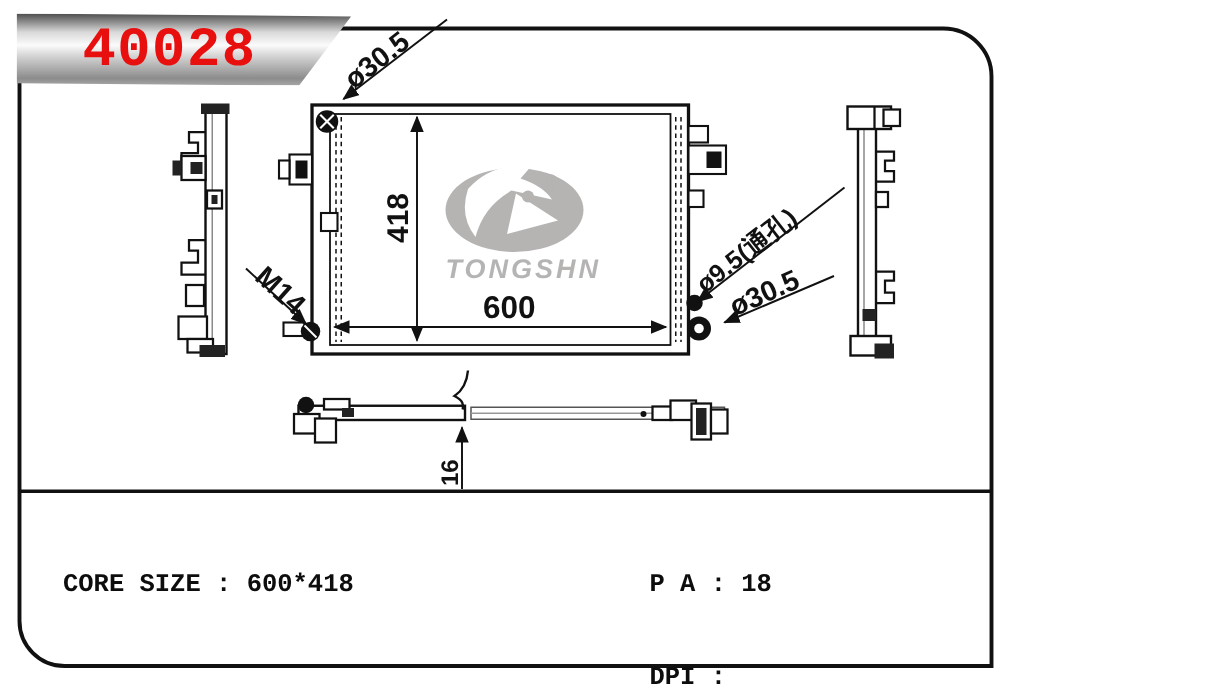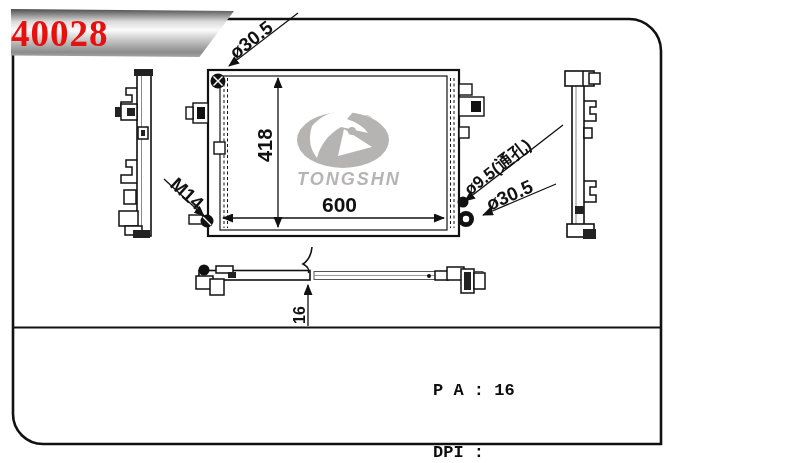--- a/index.html
+++ b/index.html
@@ -4,23 +4,23 @@
 <style>
   html,body{margin:0;padding:0;background:#ffffff;}
   .stage{position:relative;width:808px;height:463px;background:#fff;overflow:hidden;
          font-family:"Liberation Sans",sans-serif;}
   .art{position:absolute;left:0;top:0;width:808px;height:463px;}
   
   .banner{position:absolute;left:11px;top:9px;width:223px;height:48px;
           clip-path:polygon(0 0,100% 4%,84.5% 100%,0 97%);
           background:linear-gradient(180deg,#4d4d4d 0%,#d9d9d9 26%,#fbfbfb 44%,
                      #d2d2d2 60%,#8c8c8c 90%,#a6a6a6 100%);}
-  .banner .num{display:block;line-height:50px;
+  .banner .num{display:block;padding-left:44px;line-height:50px;
           font-size:37px;font-weight:bold;letter-spacing:1px;color:#e8100f;
-          font-family:Liberation Serif, serif;}
+          font-family:Liberation Mono, monospace;}
   
   .specs{position:absolute;font-family:"Liberation Mono",monospace;
          font-weight:bold;font-size:17px;color:#0d0d0d;white-space:pre;}
   .specs.left{left:42px;top:341px;}
   .specs.right{left:433px;top:341px;}
   .specs .row{height:23.5px;line-height:23.5px;letter-spacing:0px;}
   svg text.dim{font-family:"Liberation Sans",sans-serif;font-weight:bold;fill:#111;}
   svg text.wm{font-family:"Liberation Sans",sans-serif;}
 </style>
 </head>
@@ -155,24 +155,25 @@
       <text class="dim" transform="translate(490,211) rotate(-24)" font-size="19">ø30.5</text>
       <text class="dim" transform="translate(305,324) rotate(-90)" font-size="16">16</text>
     </g>
   </svg>
 
   <div class="banner">
     <span class="num">40028</span>
   </div>
 
   <div class="specs left">
+    <div class="row">CORE SIZE : 600*418</div>
     
     
   </div>
 
   <div class="specs right">
-    <div class="row">P A : 16</div>
+    <div class="row">P A : 18</div>
     <div class="row">DPI :</div>
     
     
   </div>
 
 </div>
 
 </body></html>

